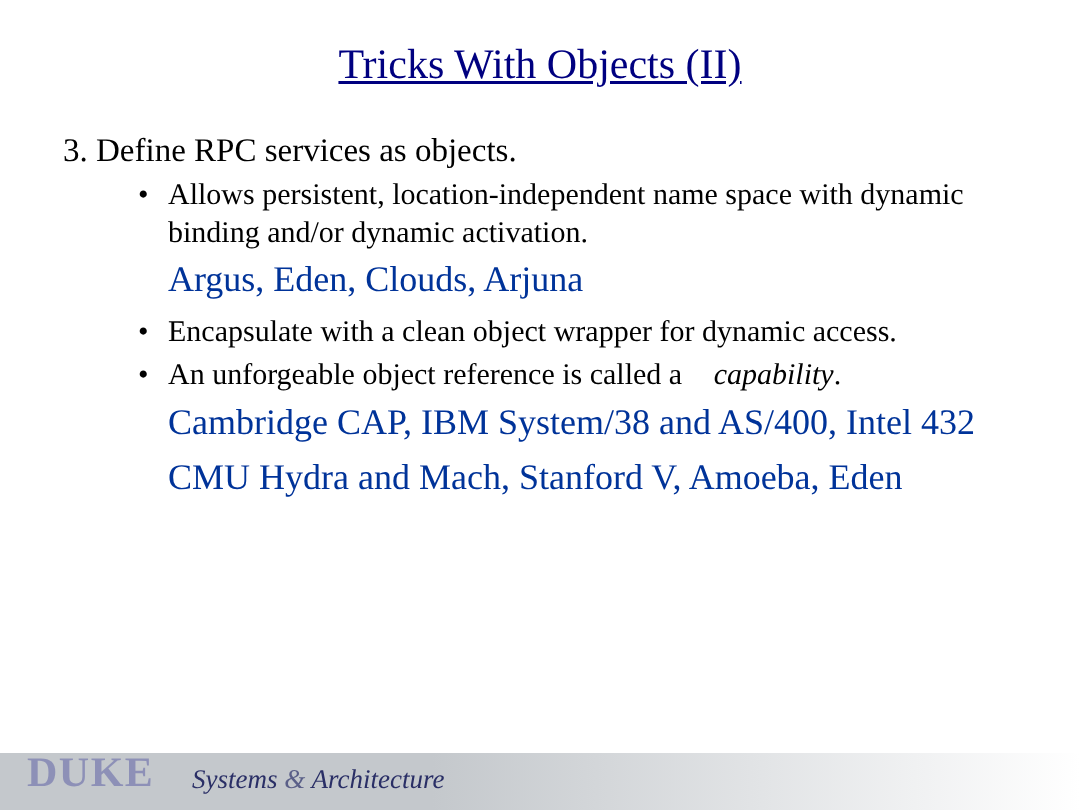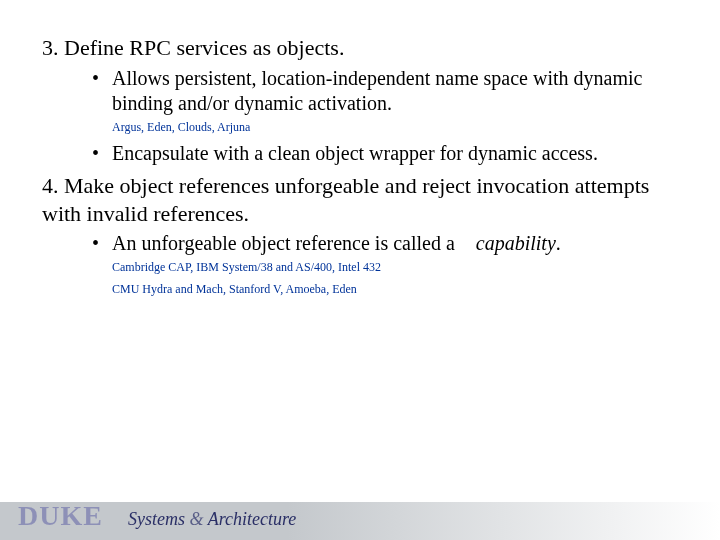--- a/index.html
+++ b/index.html
@@ -36,21 +36,21 @@
     padding-left: 20px;
   }
   .bullet::before {
     content: "•";
     position: absolute;
     left: 0;
     top: 0;
     color: #000;
   }
   .sub {
-    font-size: 12px;
+    font-size: 24px;
     color: #003399;
     margin: 4px 0 6px 70px;
     line-height: 1.3;
   }
   .italic {
     font-style: italic;
     margin-left: 16px;
   }
   .footer {
     position: absolute;
@@ -85,27 +85,27 @@
     color: #2a2f66;
   }
   .sysarch .amp {
     color: #5a5f88;
   }
 </style>
 </head>
 <body>
 
 <div class="slide">
+  <div class="title">Tricks With Objects (II)</div>
 
   <div class="num-item">3. Define RPC services as objects.</div>
   <div class="bullet">Allows persistent, location-independent name space with dynamic binding and/or dynamic activation.</div>
   <div class="sub">Argus, Eden, Clouds, Arjuna</div>
   <div class="bullet">Encapsulate with a clean object wrapper for dynamic access.</div>
 
-  <div class="num-item">4. Make object references unforgeable and reject invocation attempts with invalid references.</div>
   <div class="bullet">
     <span>An unforgeable object reference is called a </span><span class="italic">capability</span><span>.</span>
   </div>
   <div class="sub">Cambridge CAP, IBM System/38 and AS/400, Intel 432</div>
   <div class="sub">CMU Hydra and Mach, Stanford V, Amoeba, Eden</div>
 </div>
 
 <div class="footer">
   <div class="footer-fade"></div>
   <div class="duke">DUKE</div>

